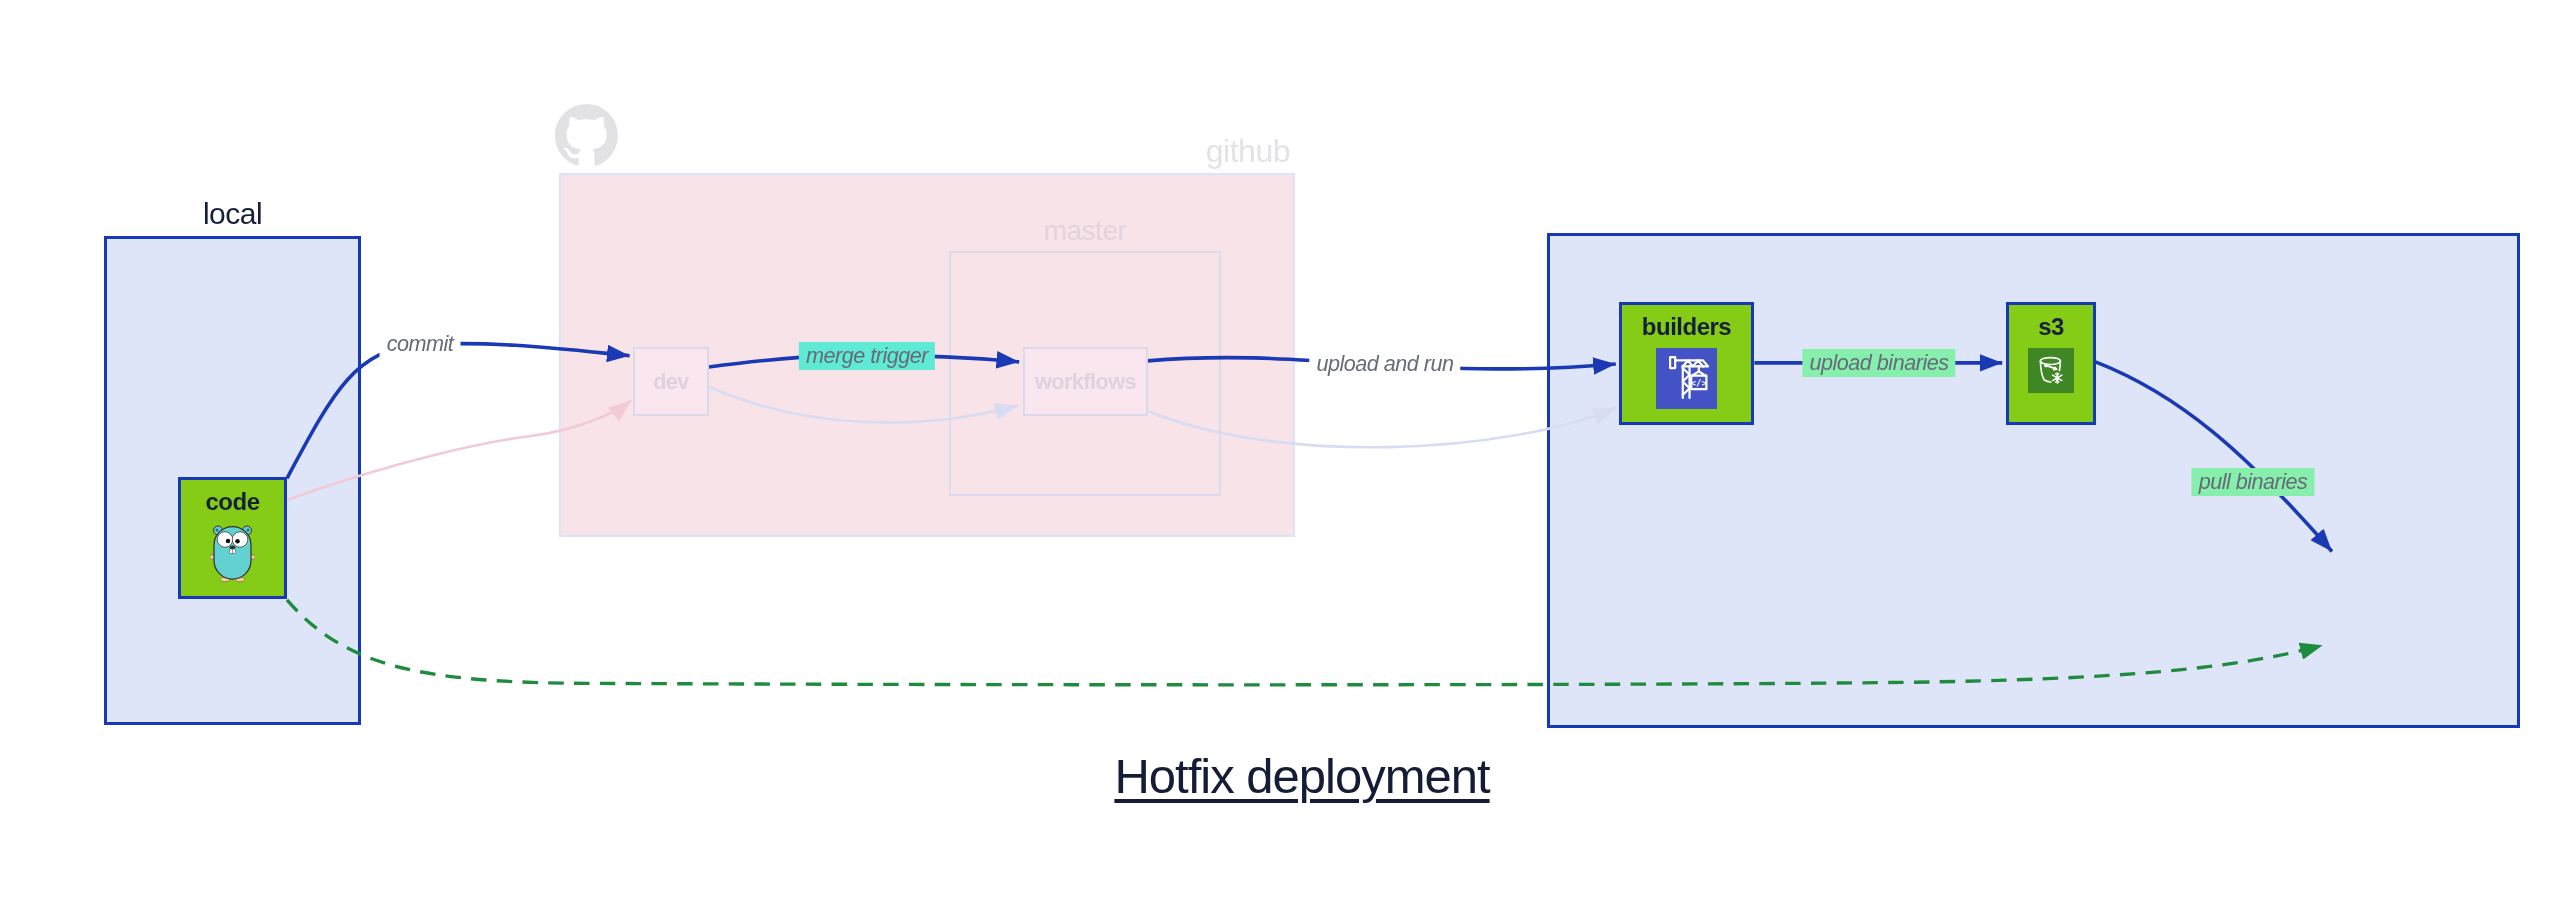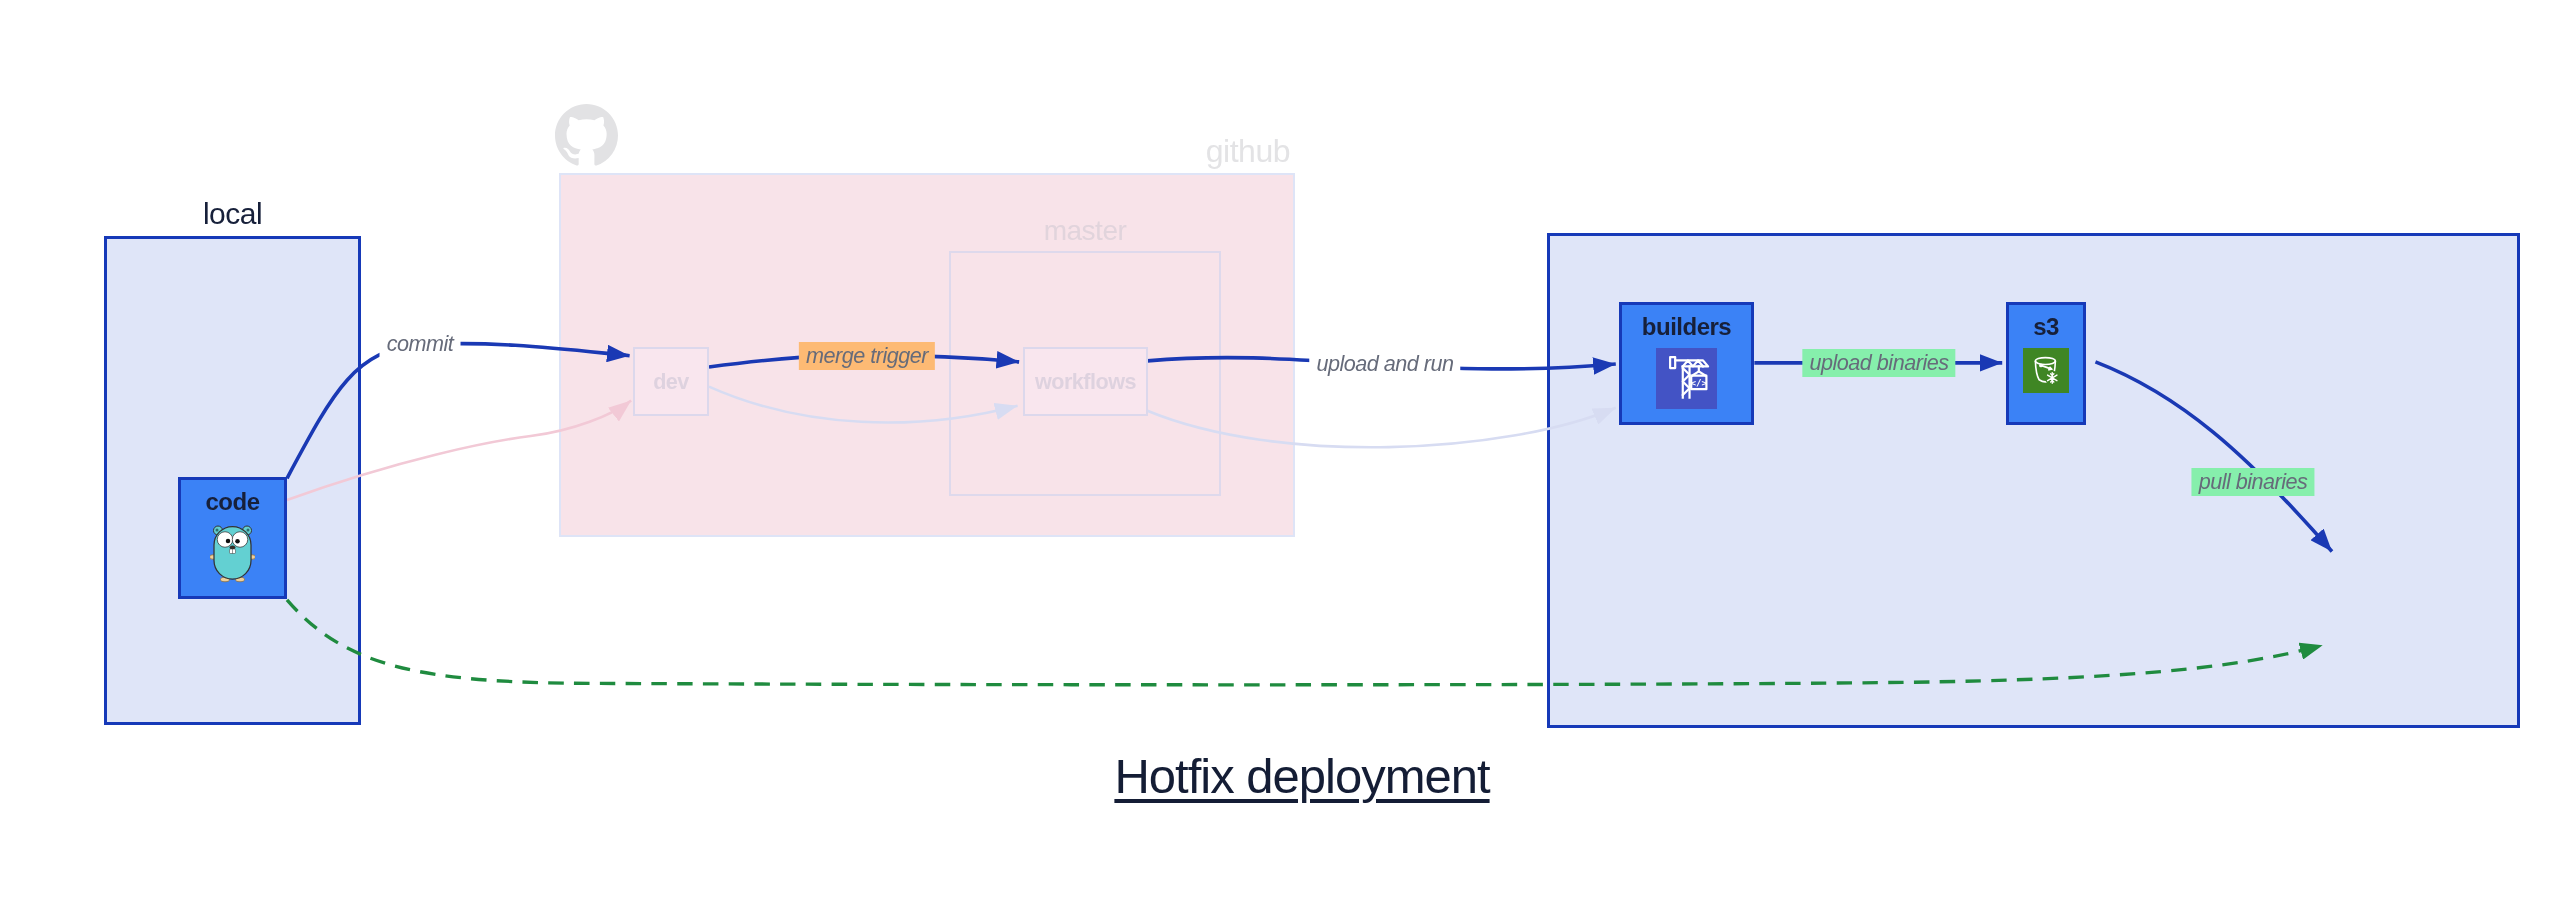--- a/index.html
+++ b/index.html
@@ -15,44 +15,44 @@
   .box-aws{left:1547px;top:233px;width:973px;height:495px;background:#dfe5f8;border:3.1px solid #1639b8;}
 
   .group-label{position:absolute;font-size:30px;line-height:32px;color:#17203a;text-align:center;letter-spacing:-0.5px;}
   .label-local{left:104px;width:257px;top:198px;}
   .label-aws{left:1547px;width:973px;top:195px;}
   .label-github{left:1030px;width:260px;top:135px;text-align:right;color:#e3e3e5;font-size:32px;font-weight:500;}
   .label-master{left:949px;width:272px;top:215px;color:#e1d4dc;font-size:28px;font-weight:500;}
 
   
   .node{position:absolute;box-sizing:border-box;display:flex;flex-direction:column;align-items:center;}
-  .node-strong{background:#3b82f6;border:3.1px solid #1639b8;text-align:center;}
+  .node-strong{background:#84cc16;border:3.1px solid #1639b8;text-align:center;}
   .node-faded{background:#f9e6ee;border:2.1px solid #dcd8ec;justify-content:center;}
   .node-label{font-weight:bold;font-size:24px;color:#17203a;margin-top:8.2px;letter-spacing:-0.5px;}
   .node-faded .node-label{color:#ded2df;font-size:21.6px;margin-top:0;}
   .node-code{left:178px;top:477px;width:109px;height:122px;}
   .node-dev{left:633px;top:329px;width:76px;height:69px;margin-top:18px;}
   .node-workflows{left:1023px;top:347px;width:125px;height:69px;}
   .node-builders{left:1619px;top:302px;width:135px;height:123px;}
-  .node-s3{left:2006px;top:302px;width:80px;height:123px;}
+  .node-s3{left:2006px;top:302px;width:90px;height:123px;}
   .node-ec2{left:2329px;top:559px;width:98px;height:122px;}
 
   .icon-tile{margin-top:7.2px;display:flex;align-items:center;justify-content:center;}
   .tile-builders{width:61px;height:61px;background:#4353c5;}
   .tile-s3{width:46px;height:45px;background:#3f8624;}
   .tile-ec2{width:49px;height:49px;background:#de7523;}
 
   
   .edges{position:absolute;left:0;top:0;width:2604px;height:902px;pointer-events:none;}
   .edge-label{
     position:absolute;transform:translate(-50%,-50%);
     font-style:italic;font-size:21.6px;color:#666b7a;padding:1px 7.2px;white-space:nowrap;letter-spacing:-0.5px;
   }
   .lbl-bg-white{background:#ffffff;}
-  .lbl-bg-pink{background:#fdba74;}
+  .lbl-bg-pink{background:#5eead4;}
   .lbl-bg-blue{background:#86efac;}
 
   
   .octocat{position:absolute;left:555px;top:104px;width:63px;height:63px;}
 
   
   .diagram-title{
     position:absolute;left:0;top:748px;width:2604px;text-align:center;
     font-size:49px;color:#141d35;font-weight:500;letter-spacing:-1px;
     text-decoration:underline;text-decoration-thickness:3.6px;text-underline-offset:6.2px;

